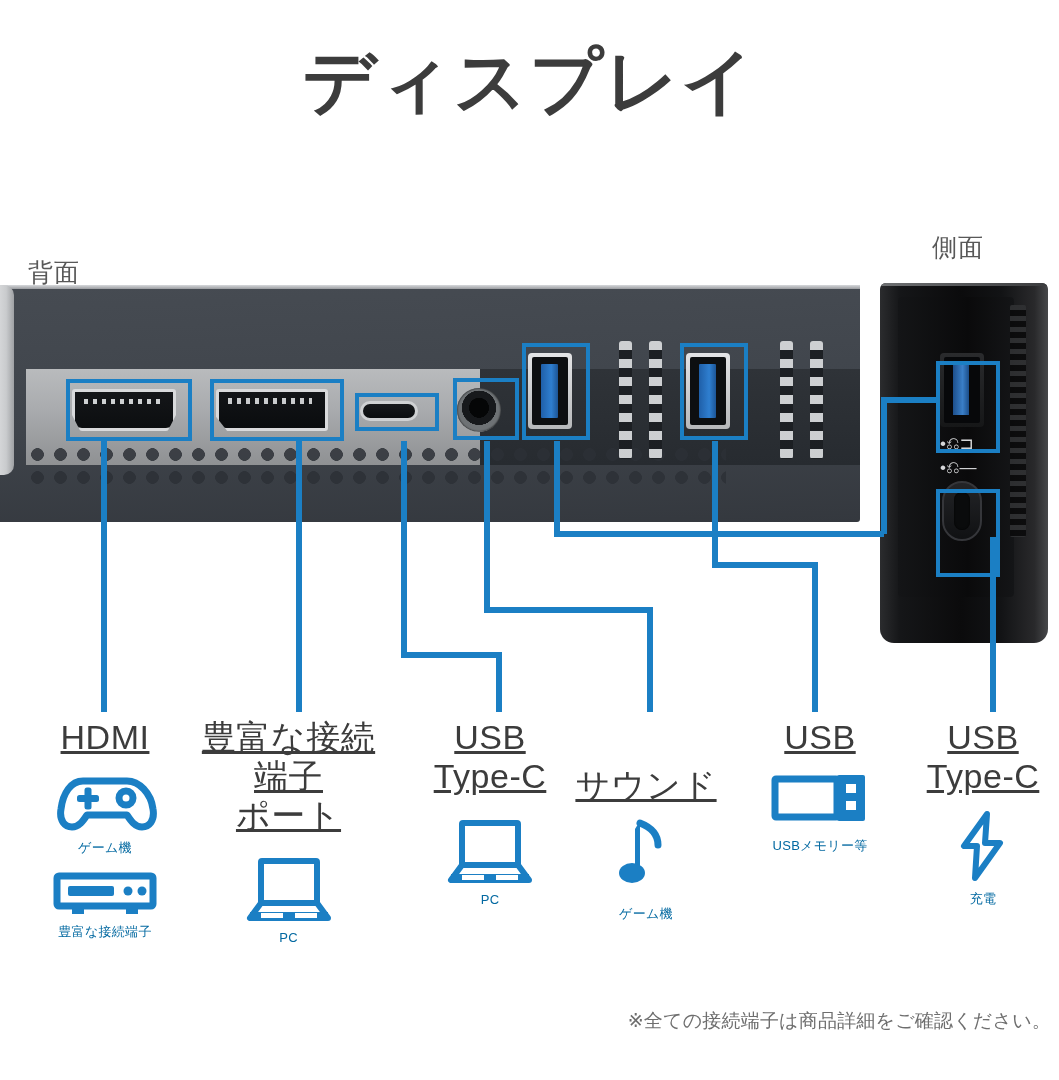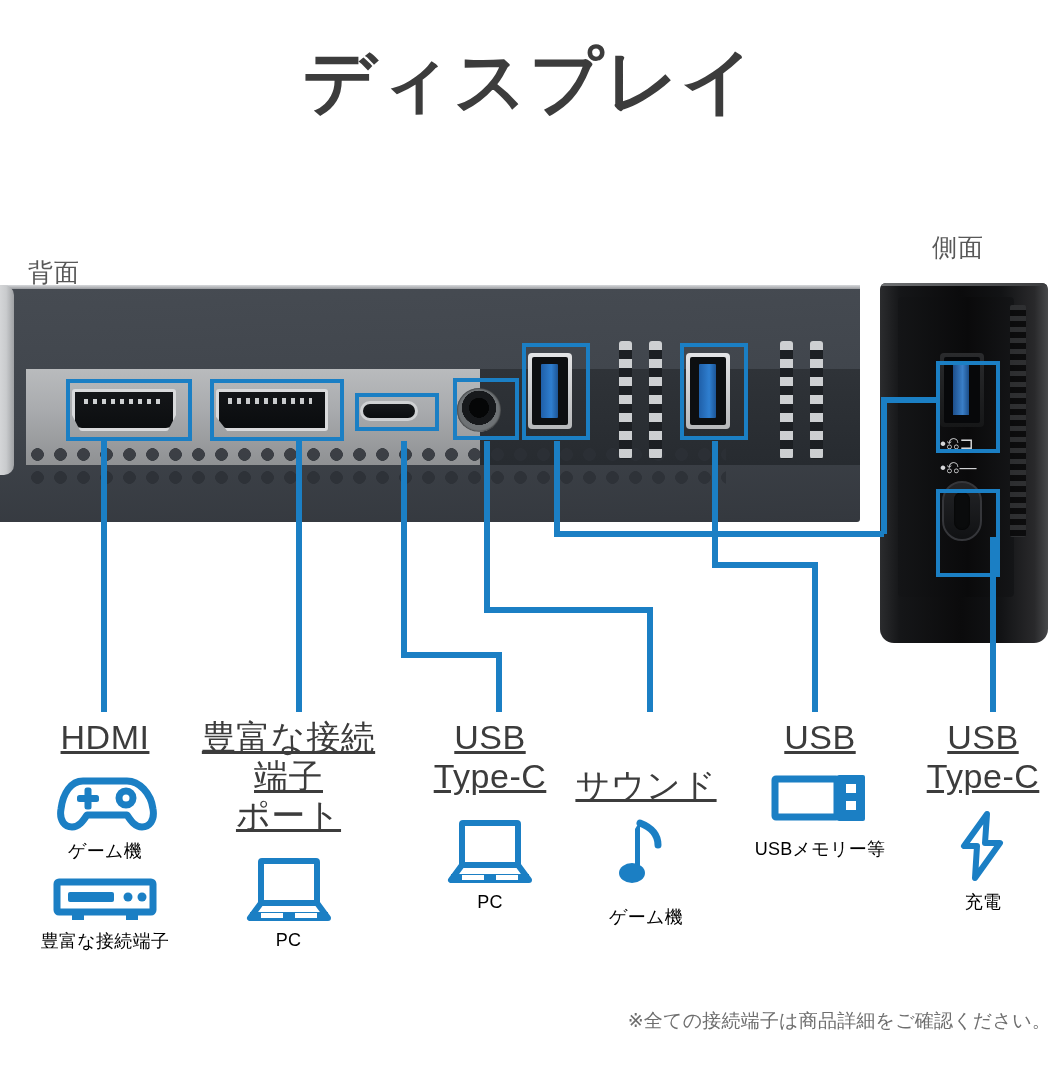--- a/index.html
+++ b/index.html
@@ -279,22 +279,22 @@
   .legend-title {
     font-size: 34px;
     font-weight: 400;
     color: #3c3c3c;
     line-height: 1.14;
     white-space: pre-line;
     letter-spacing: .5px;
     text-decoration: underline;
   }
   .legend-sub {
-    font-size: 18px;
-    color: #000000;
+    font-size: 13px;
+    color: #0369a1;
     margin-top: 4px;
     letter-spacing: .3px;
   }
   .icon-wrap {
     display: flex;
     justify-content: center;
     align-items: center;
   }
   .blue { fill: #1b7fc4; }
   .blue-stroke { stroke: #1b7fc4; fill: none; }

